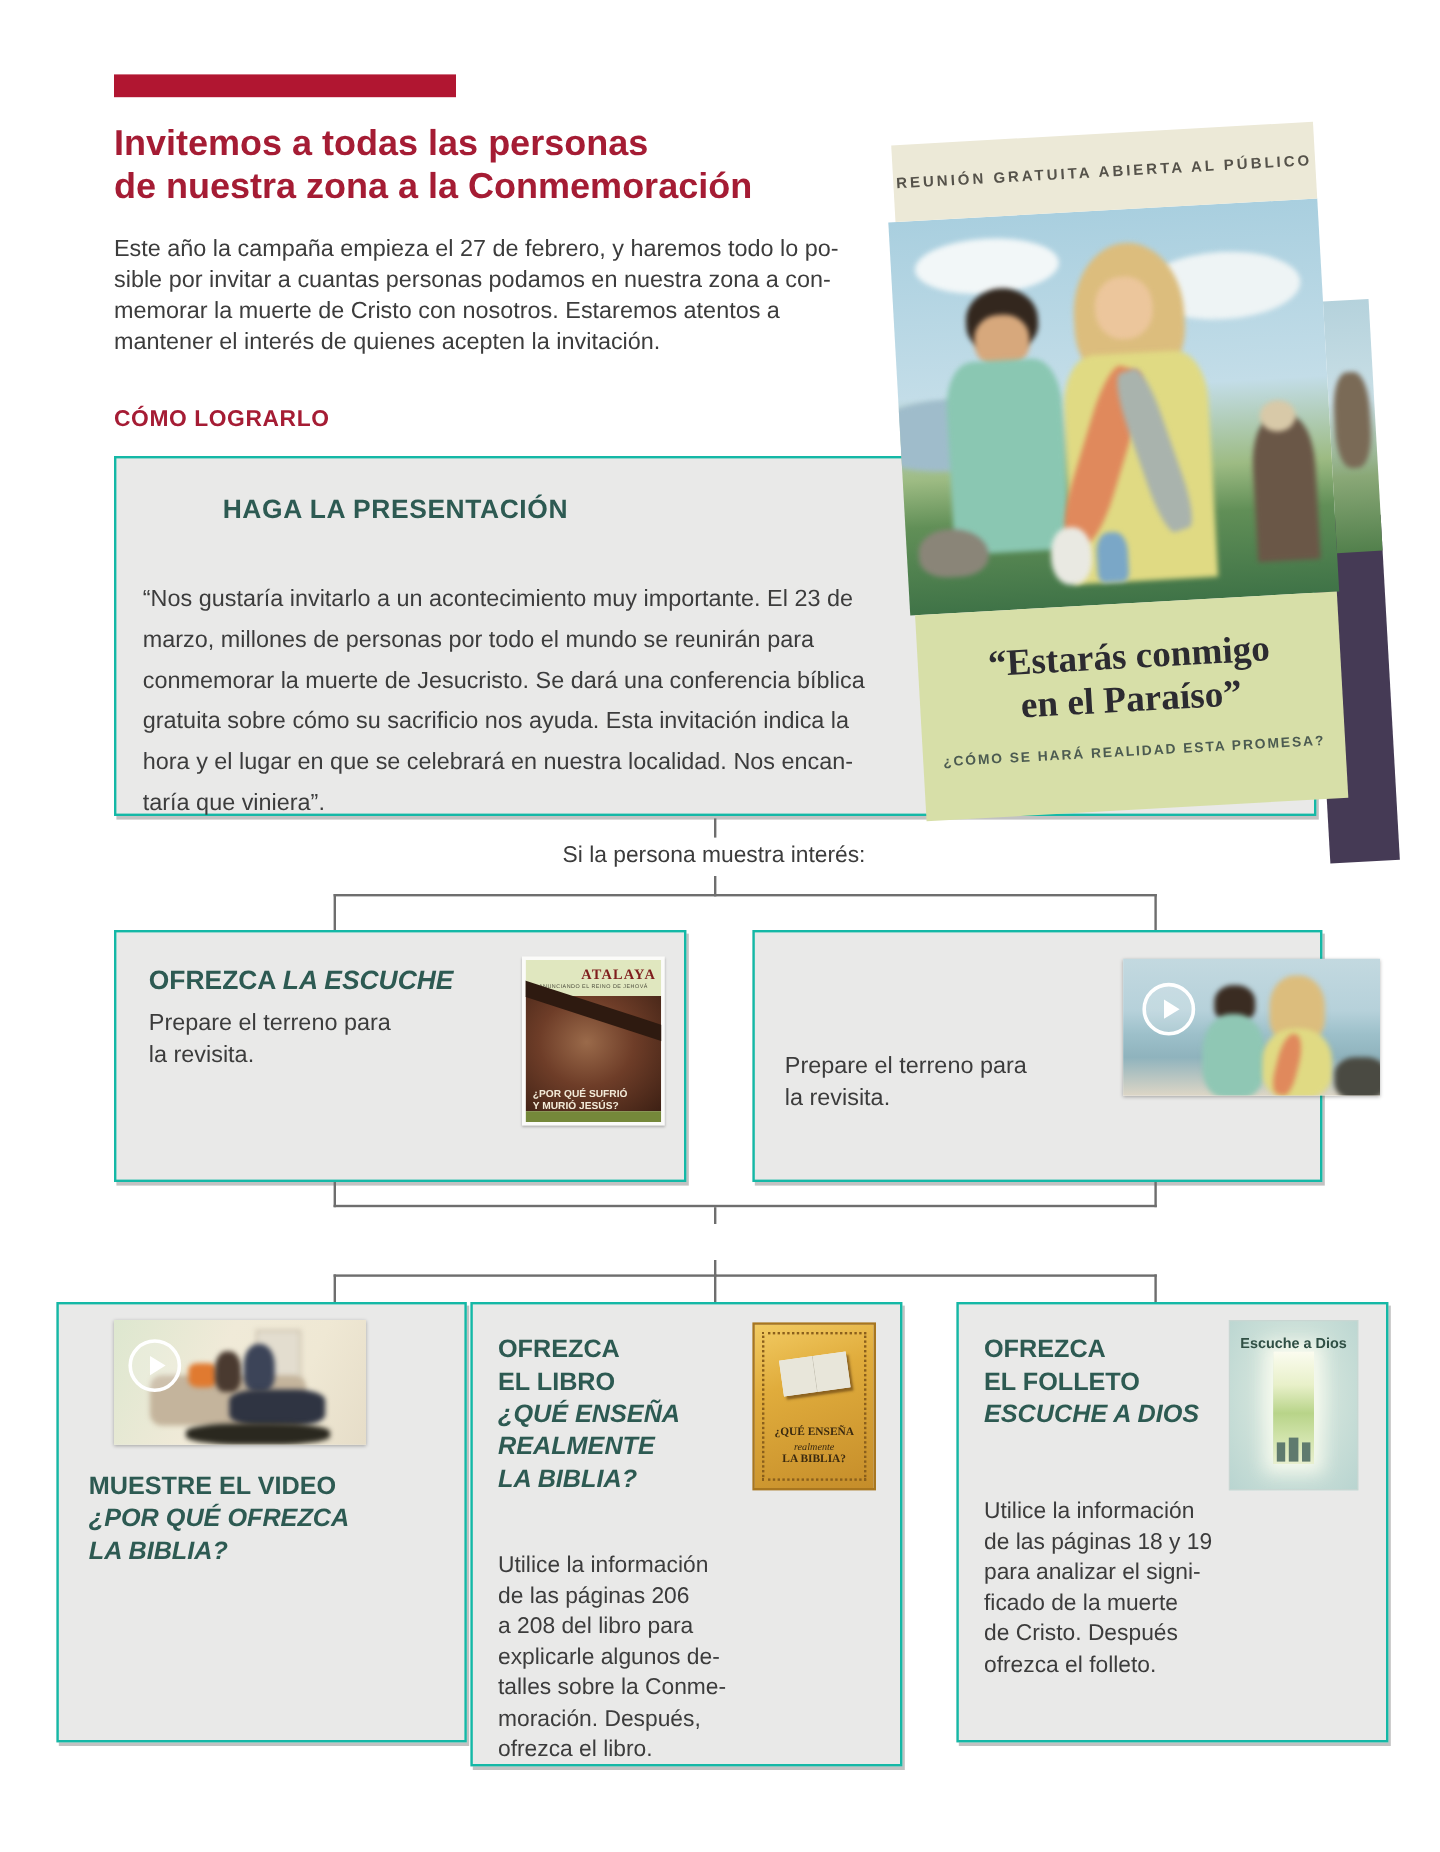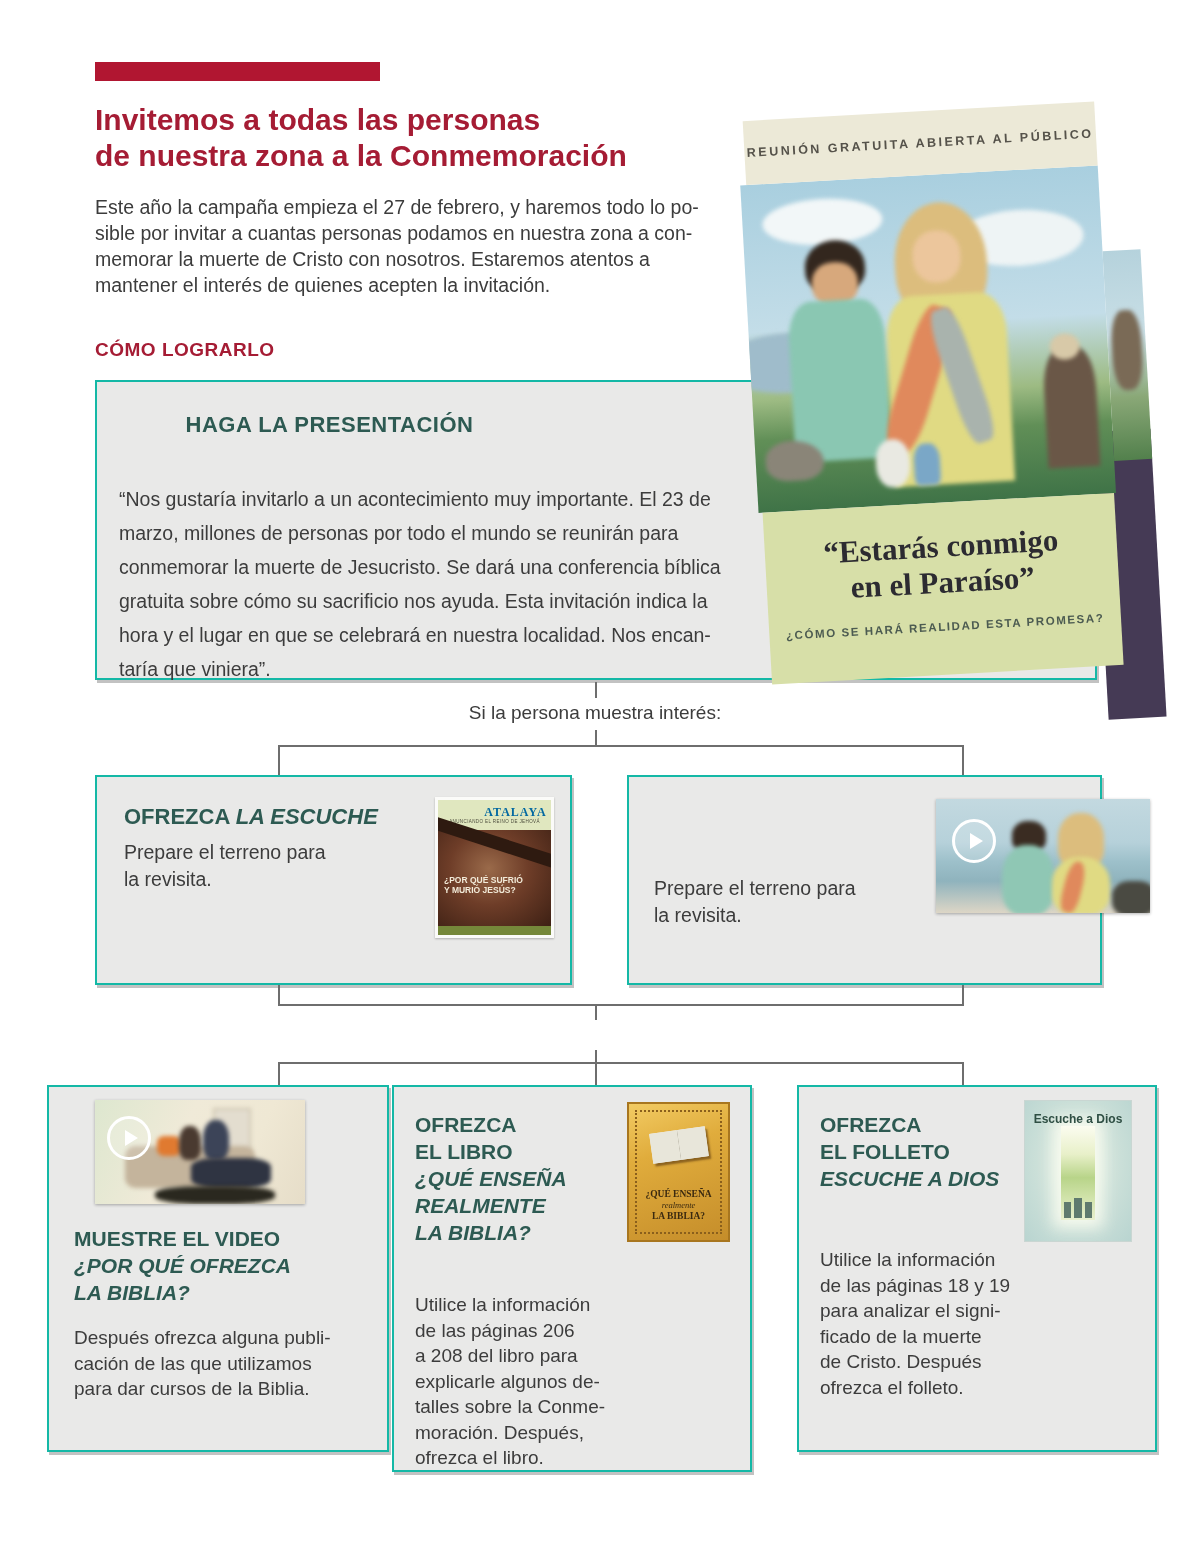--- a/index.html
+++ b/index.html
@@ -68,26 +68,26 @@
   .row2-left{left:95px;top:775px;width:477px;height:210px;}
   .row2-right{left:627px;top:775px;width:475px;height:210px;}
   .row2-title{font-size:22px;line-height:28px;}
   .body-text{font-size:19.5px;line-height:27px;color:#3c3c3c;}
 
   
   .wt-wrap{position:absolute;left:338px;top:20px;width:119px;height:141px;background:#fbfbf9;
     box-shadow:0 1px 2px rgba(0,0,0,.25);padding:3px;box-sizing:border-box;}
   .wt-cover{position:relative;width:113px;height:135px;overflow:hidden;}
   .wt-head{position:absolute;left:0;top:0;width:100%;height:30px;background:#e0e7bf;text-align:center;}
-  .wt-mast{font-family:"Liberation Serif","DejaVu Serif",serif;font-size:12px;font-weight:bold;color:#0369a1;letter-spacing:1px;margin-top:5px;display:block;margin-left:42px;}
+  .wt-mast{font-family:"Liberation Serif","DejaVu Serif",serif;font-size:12px;font-weight:bold;color:#7f1d1d;letter-spacing:1px;margin-top:5px;display:block;margin-left:42px;}
   .wt-tag{font-size:4.5px;color:#4c4c3c;letter-spacing:.4px;display:block;margin-top:-1px;}
   .wt-art{position:absolute;left:0;top:30px;width:100%;height:96px;
     background:radial-gradient(ellipse at 45% 40%,#9a6a4a 0%,#6e3d28 45%,#3d2014 100%);}
   .wt-beam{position:absolute;left:-8px;top:6px;width:130px;height:13px;background:#2e1a10;transform:rotate(18deg);}
-  .wt-caption{position:absolute;left:6px;bottom:31px;color:#f2ead8;font-weight:bold;font-size:8.5px;line-height:10px;white-space:pre-line;}
+  .wt-caption{position:absolute;left:6px;bottom:0;color:#f2ead8;font-weight:bold;font-size:8.5px;line-height:10px;white-space:pre-line;}
   .wt-foot{position:absolute;left:0;bottom:0;width:100%;height:9px;background:#75883a;}
 
   
   .vthumb{overflow:hidden;box-shadow:0 1px 3px rgba(0,0,0,.3);}
   .thumb-beach{left:936px;top:799px;width:214px;height:114px;position:absolute;z-index:4;
     background:linear-gradient(180deg,#c3d9e0 0%,#b6d1da 38%,#9dc0ca 55%,#8fb3bd 72%,#ddd6c6 100%);}
   .thumb-couch{position:absolute;left:46px;top:13px;width:210px;height:104px;
     background:linear-gradient(115deg,#dde7cf 0%,#f0ead8 40%,#efe8d4 70%,#e6ddc8 100%);}
   .play{position:absolute;border:3px solid #ffffff;border-radius:50%;background:rgba(255,255,255,.18);
     display:flex;align-items:center;justify-content:center;box-sizing:border-box;}
@@ -245,23 +245,20 @@
       <div class="thumb-person blob" style="left:108px;top:20px;width:26px;height:40px;background:#3c4458;"></div>
       <div class="blob" style="position:absolute;left:96px;top:58px;width:80px;height:30px;background:#2f3442;border-radius:30%;"></div>
       <div class="blob" style="position:absolute;left:60px;top:86px;width:120px;height:18px;background:#2a281f;border-radius:40%;"></div>
       <div class="play" style="left:12px;top:16px;width:44px;height:44px;">
           <i></i>
         </div>
     </div>
     <div class="abs box-title row3-title" style="left:25px;top:138px;"><span class="pre">MUESTRE EL VIDEO
 </span><span class="teal-i pre">¿POR QUÉ OFREZCA
 LA BIBLIA?</span></div>
-    <div class="abs row3-body pre" style="left:25px;top:238px;">Después ofrezca alguna publi-
-cación de las que utilizamos
-para dar cursos de la Biblia.</div>
   </div>
 
   <div class="abs fbox row3-box2">
     <div class="abs box-title row3-title" style="left:21px;top:24px;"><span class="pre">OFREZCA
 EL LIBRO
 </span><span class="teal-i pre">¿QUÉ ENSEÑA
 REALMENTE
 LA BIBLIA?</span></div>
     <div class="bt-cover">
       <div class="bt-frame"></div>

